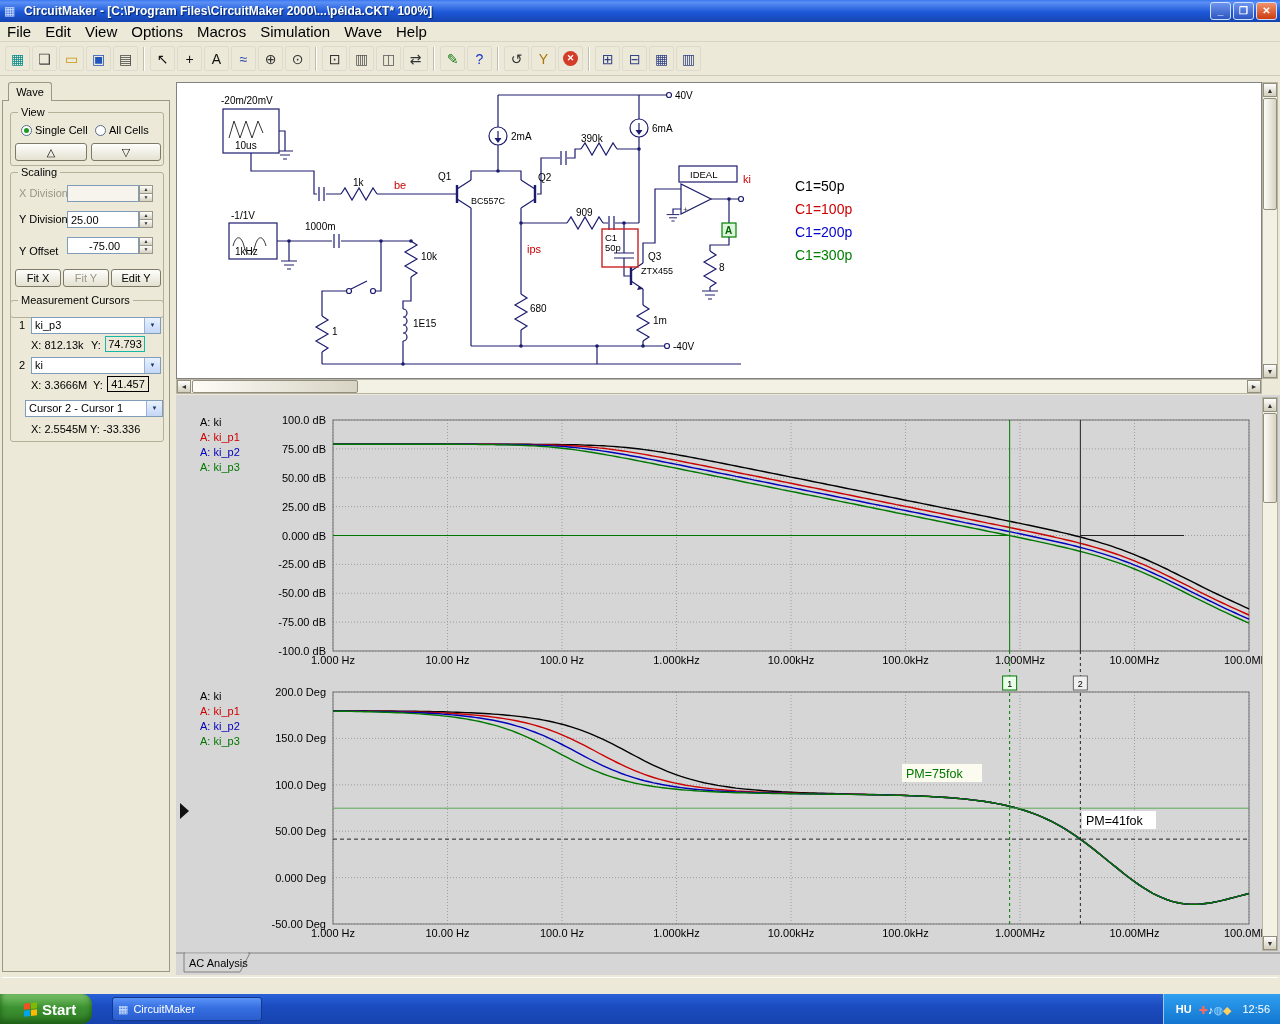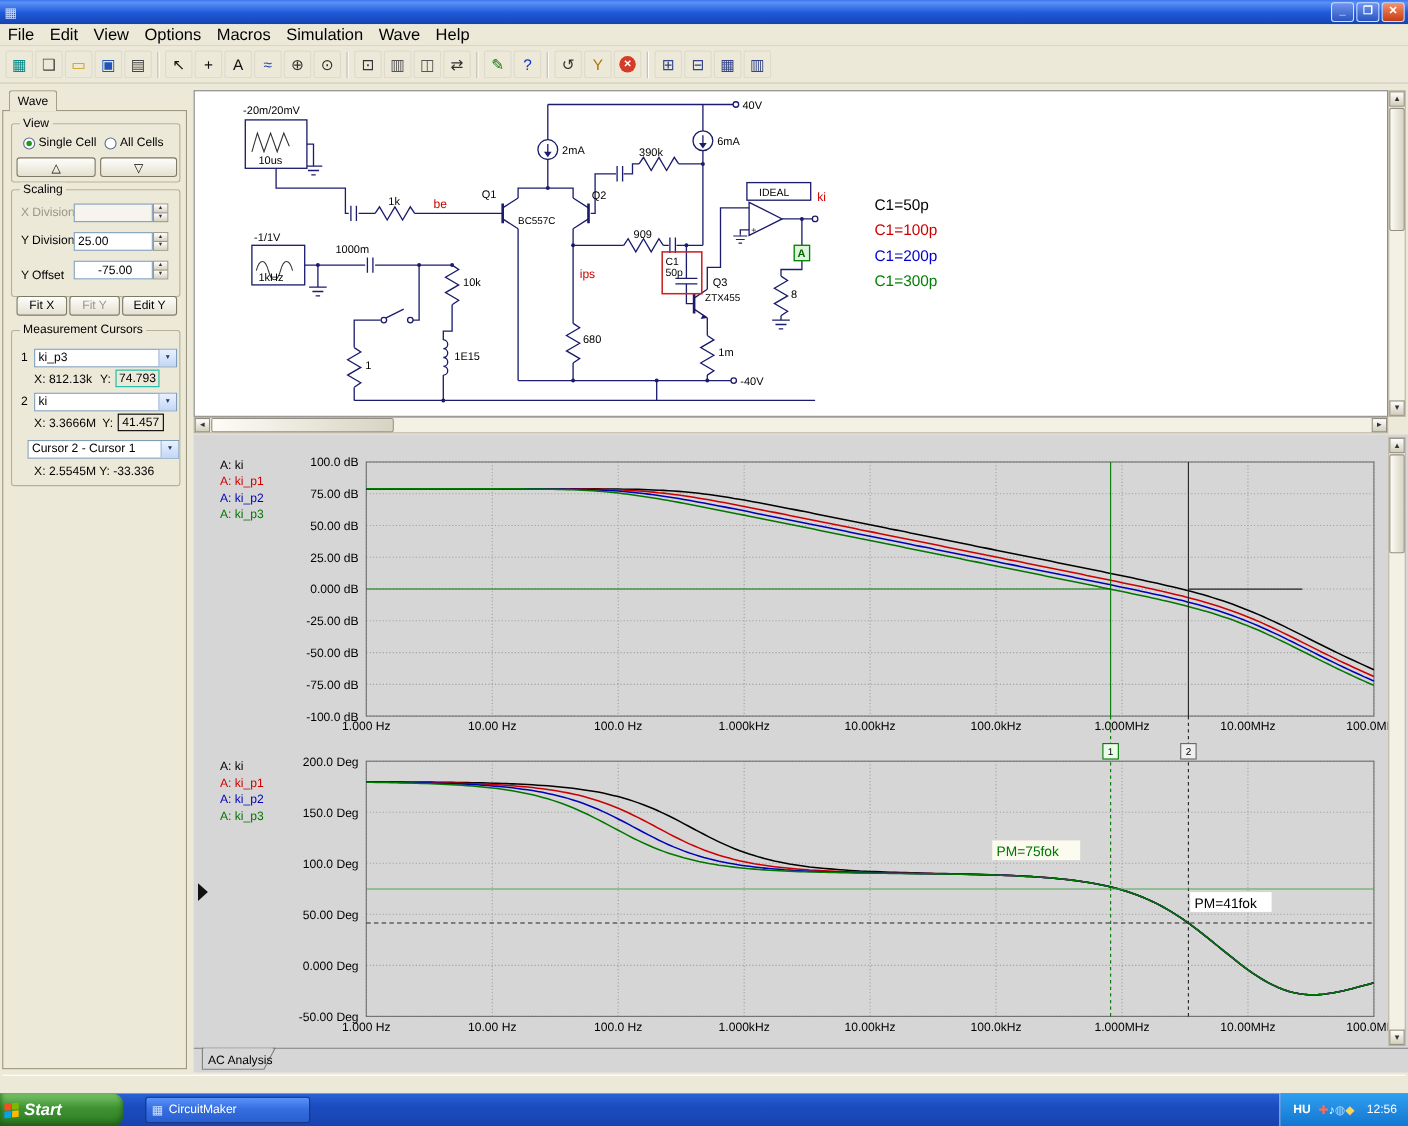--- a/index.html
+++ b/index.html
@@ -62,38 +62,39 @@
 
   
   .sb{position:absolute;background:#f3f1e4;border:1px solid #b8b4a2}
   .sb-btn{position:absolute;background:linear-gradient(#fefefc,#d2cebc);border:1px solid #938f80;color:#333;display:flex;align-items:center;justify-content:center;font-size:7px}
   .sb-thumb{position:absolute;background:linear-gradient(90deg,#fdfcf6,#d8d4c4);border:1px solid #938f80;border-radius:2px}
 
   #statusbar{position:absolute;left:2px;top:977px;width:1276px;height:16px;background:#ece9d8;border-top:1px solid #fff}
 
   
   #taskbar{position:absolute;left:0;top:994px;width:1280px;height:30px;background:linear-gradient(#2a62d8,#1b4cc0 40%,#1643ae);display:flex;align-items:center}
-  #start-btn{width:112px;height:30px;border-radius:0 10px 10px 0;background:linear-gradient(#7cc56c,#3d9231 45%,#2f7d26);display:flex;align-items:center;color:#fff;font-weight:bold;font-style:italic;font-size:15px;padding-left:4px;gap:5px;box-shadow:inset 0 -3px 6px #1c5a14}
+  #start-btn{width:92px;height:30px;border-radius:0 10px 10px 0;background:linear-gradient(#7cc56c,#3d9231 45%,#2f7d26);display:flex;align-items:center;color:#fff;font-weight:bold;font-size:15px;padding-left:24px;gap:5px;box-shadow:inset 0 -3px 6px #1c5a14}
   #start-flag{width:13px;height:13px;display:grid;grid-template-columns:6px 6px;grid-template-rows:6px 6px;gap:1px;transform:skewY(-6deg)}
   .fq{display:block}
   .q1{background:#f25022}.q2{background:#7fba00}.q3{background:#00a4ef}.q4{background:#ffb900}
   #task-btn{margin-left:20px;width:150px;height:24px;border-radius:3px;background:linear-gradient(#5a93f8,#366fe0 45%,#2a5ecf);border:1px solid #16388c;color:#fff;font-size:11px;display:flex;align-items:center;padding-left:5px;gap:5px}
   .task-ico{font-size:11px;color:#cfe2ff}
   #tray{margin-left:auto;height:30px;background:linear-gradient(#2f9ff0,#1276cf);display:flex;align-items:center;padding:0 10px 0 12px;gap:7px;border-left:1px solid #9cc8f0;color:#fff}
   #lang{font-size:11px;font-weight:bold}
   .tray-ico{font-size:11px;line-height:1}
   #clock{font-size:11px;margin-left:4px}
 </style>
 </head>
 <body>
 
 <div id="screen">
 
   <div id="titlebar">
     <span id="title-icon">▦</span>
+    <span id="title-text">CircuitMaker - [C:\Program Files\CircuitMaker 2000\...\példa.CKT* 100%]</span>
     <div id="win-btns">
       <div class="wbtn">_</div>
       <div class="wbtn">❐</div>
       <div class="wbtn close">✕</div>
     </div>
   </div>
 
   <div id="menubar">
       <div class="menu-item">File</div>
       <div class="menu-item">Edit</div>
@@ -192,21 +193,21 @@
     <div class="group" id="grp-view" style="left:8px;top:34px;width:154px;height:54px">
       <span class="grp-label">View</span>
       <span class="radio sel" style="left:10px;top:12px"></span>
       <span class="lbl" style="left:24px;top:11px">Single Cell</span>
       <span class="radio" style="left:84px;top:12px"></span>
       <span class="lbl" style="left:98px;top:11px">All Cells</span>
       <div class="xp-btn" style="left:4px;top:30px;width:72px;height:18px">△</div>
       <div class="xp-btn" style="left:80px;top:30px;width:70px;height:18px">▽</div>
     </div>
 
-    <div class="group" id="grp-scaling" style="left:8px;top:94px;width:154px;height:98px">
+    <div class="group" id="grp-scaling" style="left:8px;top:94px;width:154px;height:146px">
       <span class="grp-label">Scaling</span>
       <span class="lbl gray" style="left:8px;top:14px">X Division</span>
       <input class="field" style="left: 56px; top: 12px;" disabled="">
       <span class="spin" style="left:128px;top:12px">
           <i class="up"></i>
           <i class="dn"></i>
         </span>
       <span class="lbl" style="left:8px;top:40px">Y Division</span>
       <input class="field" style="left: 56px; top: 38px;" value="25.00">
       <span class="spin" style="left:128px;top:38px">

